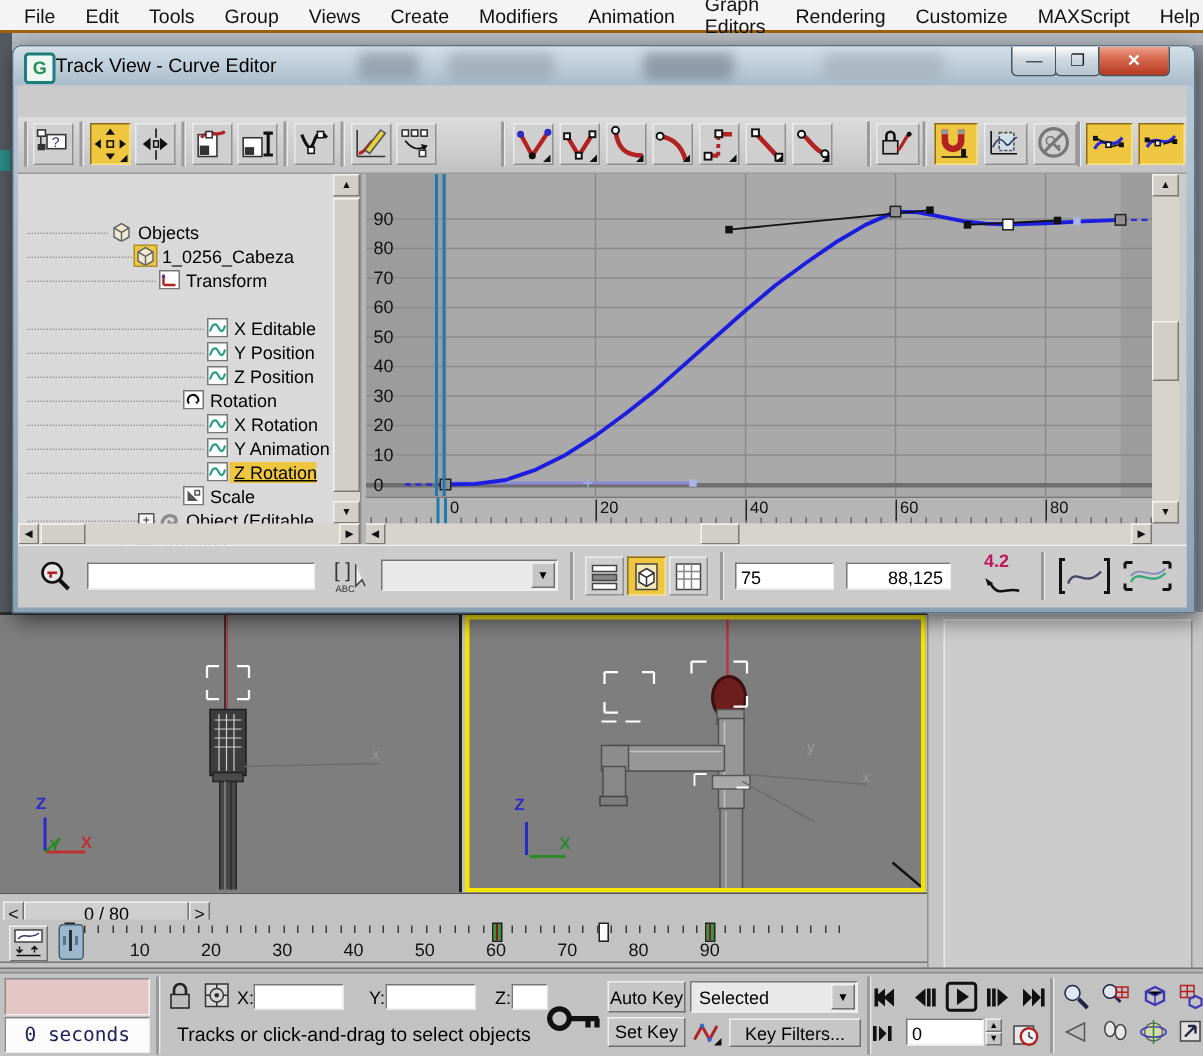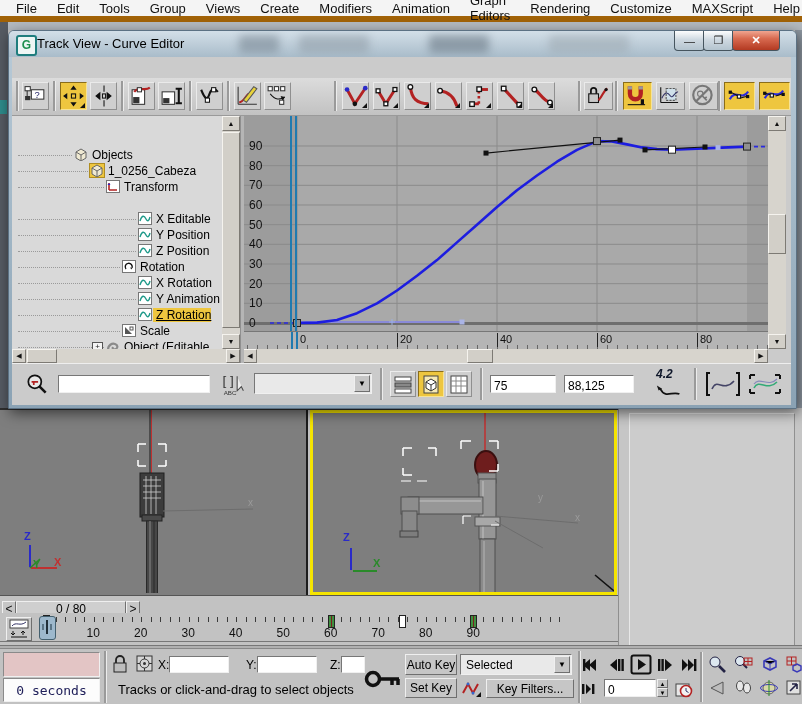--- a/index.html
+++ b/index.html
@@ -1,20 +1,20 @@
 <!DOCTYPE html>
 <html><head>
 <meta charset="utf-8">
 <style>
   html,body{margin:0;padding:0;background:#888;}
   #page{position:relative;width:802px;height:704px;overflow:hidden;font-family:"Liberation Sans",sans-serif;background:#c2c2c2;-webkit-user-select:none;user-select:none;}
   .abs{position:absolute;}
   .txt{white-space:nowrap;}
   
-  #mainmenu{left:0;top:0;width:802px;height:22px;background:#f4f4f4;border-bottom:6px solid #a16207;display:flex;align-items:center;padding-left:6px;box-sizing:border-box;}
+  #mainmenu{left:0;top:0;width:802px;height:22px;background:#f4f4f4;border-bottom:2px solid #a16207;display:flex;align-items:center;padding-left:6px;box-sizing:border-box;}
   #mainmenu .mi{padding:0 10px;font-size:13px;color:#111;}
   
   #tvwindow{left:8px;top:30px;width:787px;height:377px;background:linear-gradient(#b9cbd8,#8aa2b4);border-radius:6px 6px 0 0;box-shadow:2px 4px 14px rgba(0,0,0,.55);border:1px solid #5c7183;}
   #titlebar{left:0;top:0;width:100%;height:26px;border-radius:5px 5px 0 0;background:linear-gradient(#d3dfe8,#a9bcca);overflow:hidden;}
   #titlebar .blob{position:absolute;filter:blur(4px);opacity:.5;border-radius:3px;}
   #tvtitle{left:28px;top:5px;font-size:13px;color:#000;}
   .winbtn{top:0px;height:19px;border:1px solid #46555f;border-top:none;display:flex;align-items:center;justify-content:center;font-size:11px;color:#222;border-radius:0 0 4px 4px;background:linear-gradient(#fdfdfd,#cfd9e1 45%,#b4c4cf);}
   #btnclose{background:linear-gradient(#f0a590,#d86a50 40%,#b33a22);color:#fff;font-weight:bold;}
   #wincontent{left:3px;top:26px;width:779px;height:347px;background:#cbcbcb;}
   #cmenu{left:0;top:0;width:100%;height:21px;background:#f7f7f7;border-bottom:1px solid #b8b8b8;display:flex;align-items:center;padding-left:14px;box-sizing:border-box;}
@@ -788,25 +788,25 @@
               <path d="M7,10 L12,13 L17,10 M12,13 V19" stroke="#333" fill="none"></path>
             </svg></div>
         <div class="abs stbtn" id="st-list3" style="left:434px;top:7px;"><svg width="100%" height="100%" viewBox="0 0 24 24">
               <rect x="4" y="4" width="16" height="17" fill="#fff" stroke="#444"></rect>
               <path d="M4,9 h16 M4,14 h16 M9,4 v17 M14,4 v17" stroke="#888"></path>
             </svg></div>
         <div class="abs groove" style="left:468px;top:4px;height:32px;"></div>
         <div class="abs sunk" style="left:478px;top:11px;width:66px;height:18px;">
           <span class="fieldtxt">75</span>
         </div>
-        <div class="abs sunk" style="left:552px;top:11px;width:70px;height:18px;">
+        <div class="abs sunk" style="left:552px;top:11px;width:70px;height:18px;padding-left:24px;">
           <span class="fieldtxt">88,125</span>
         </div>
         <div class="abs" id="st-precision" style="left:636px;top:3px;width:42px;height:34px;">
-          <span style="position:absolute;left:8px;top:0px;font-size:12px;font-weight:bold;color:#0f172a;font-style:italic;">4.2</span>
+          <span style="position:absolute;left:8px;top:0px;font-size:12px;font-weight:bold;color:#be185d;">4.2</span>
         <div style="position: absolute; left: 0px; top: 8px; width: 42px; height: 26px;"><svg width="42" height="26" viewBox="0 0 36 30">
                 <path d="M8,16 C14,28 22,18 30,22" stroke="#111" stroke-width="2" fill="none"></path>
                 <path d="M4,12 L10,16 L6,18 Z" fill="#111"></path>
               </svg></div>
           </div>
         <div class="abs groove" style="left:682px;top:4px;height:32px;"></div>
         <div class="abs" id="st-zoomh" style="left:692px;top:5px;width:38px;height:30px;"><svg width="100%" height="100%" viewBox="0 0 38 30">
               <path d="M6,4 h-3 v22 h3 M32,4 h3 v22 h-3" stroke="#111" stroke-width="2" fill="none"></path>
               <path d="M8,20 C13,8 19,24 30,12" stroke="#446" stroke-width="1.6" fill="none"></path>
             </svg></div>

